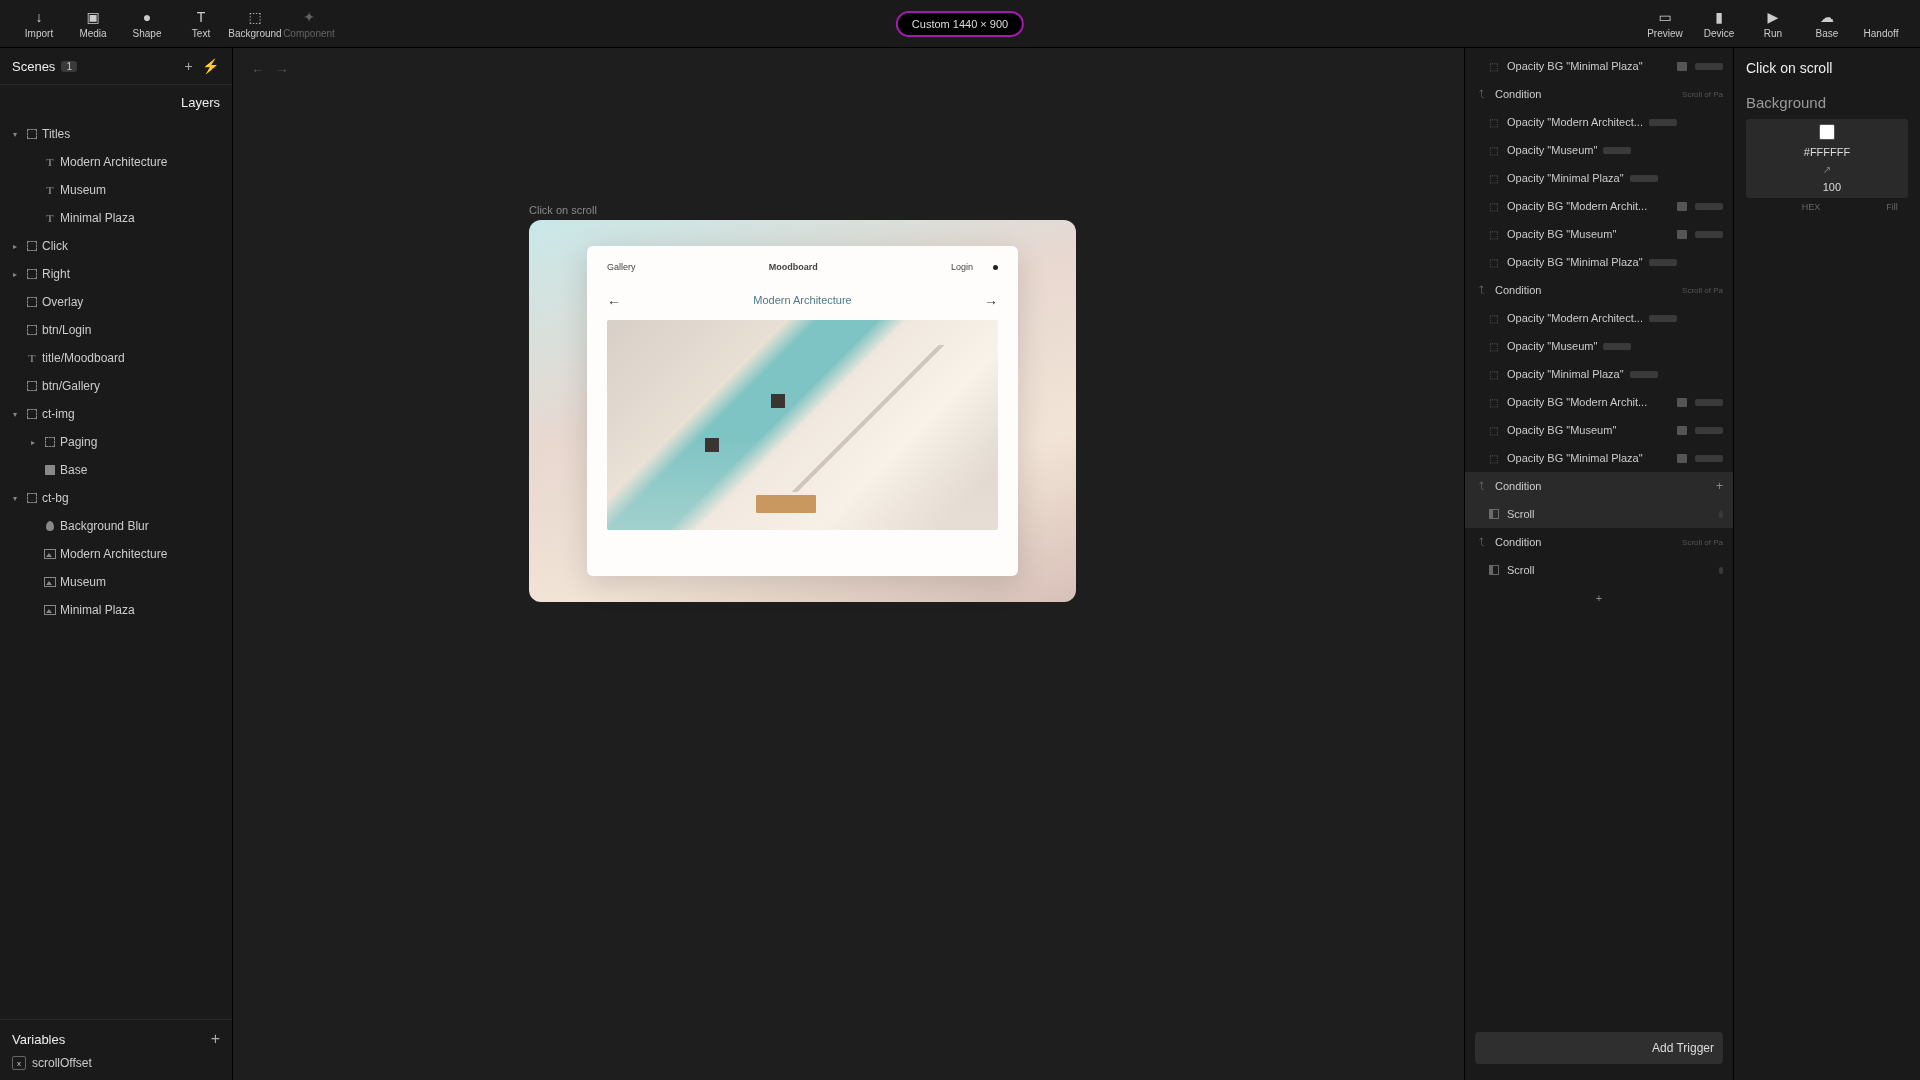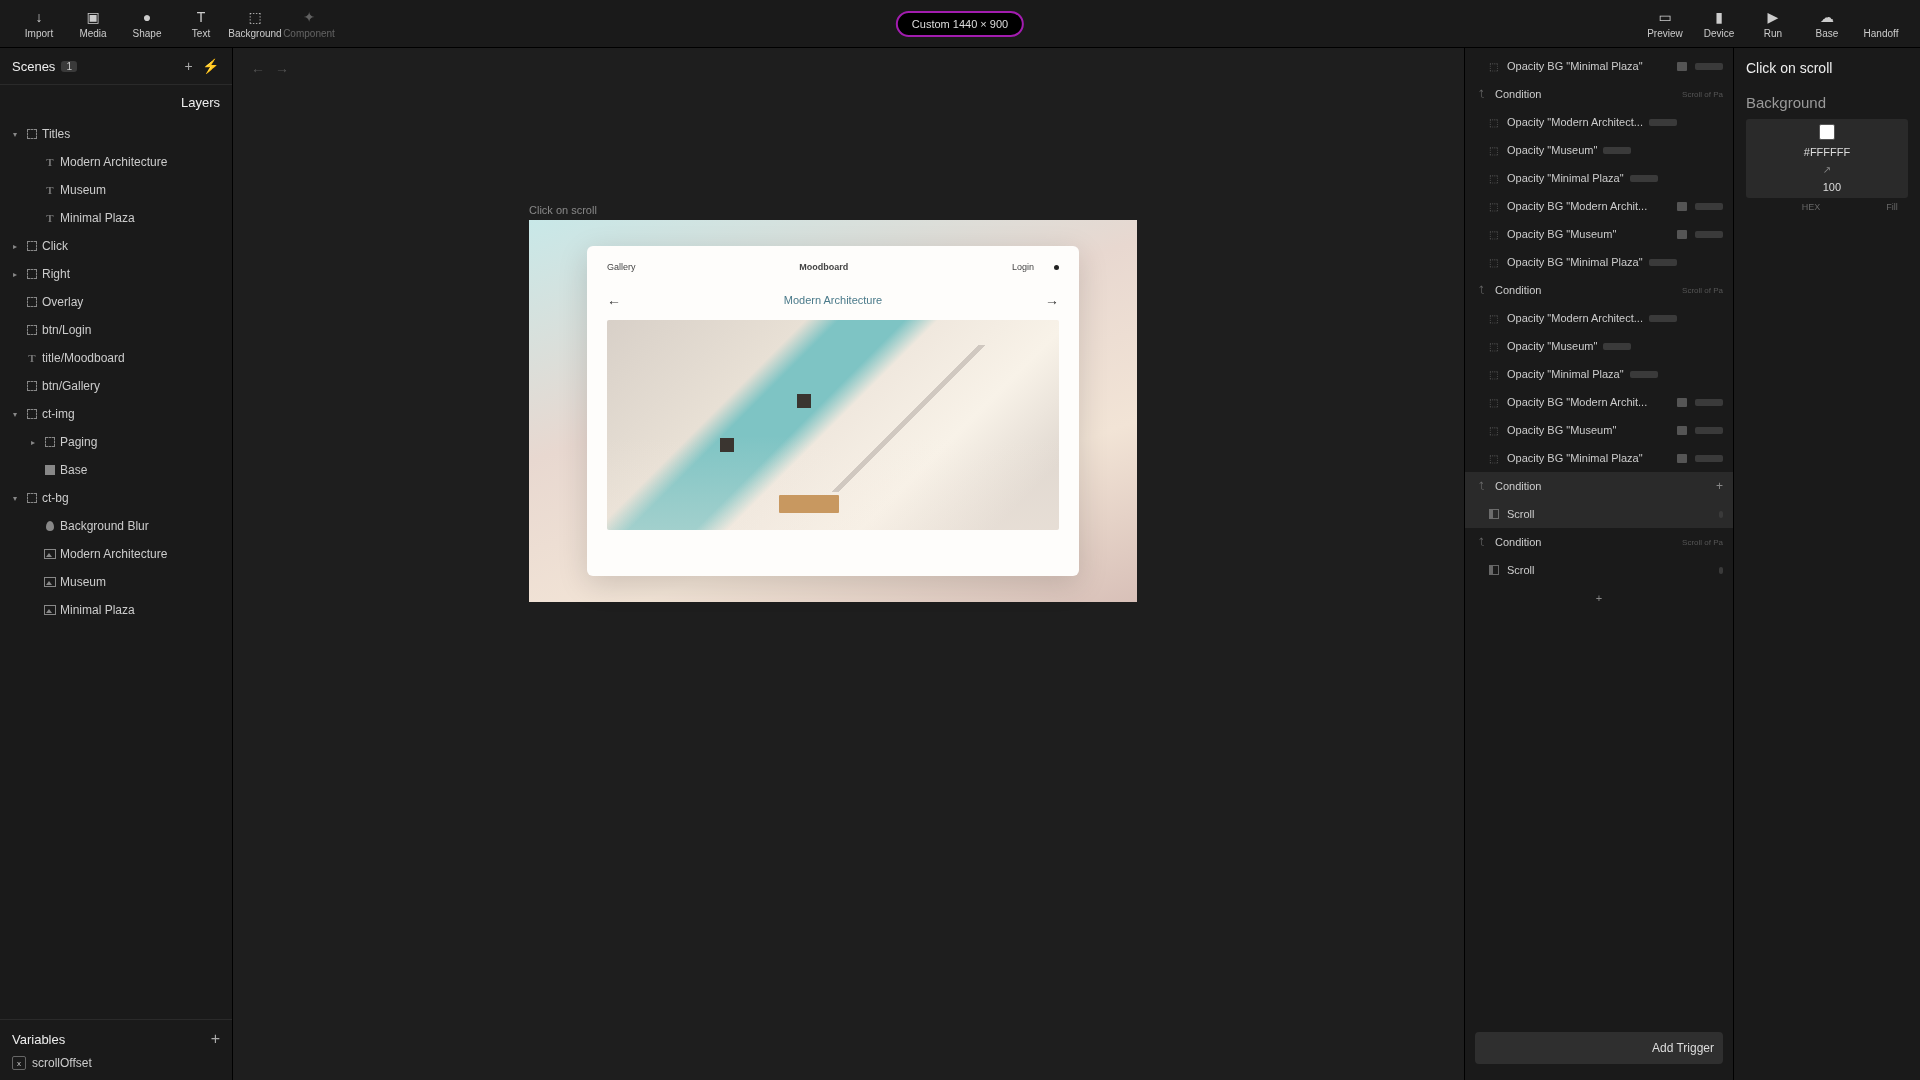--- a/index.html
+++ b/index.html
@@ -40,21 +40,21 @@
 .variables .hdr { display: flex; align-items: center; margin-bottom: 8px; }
 .variables .hdr .title { font-size: 13px; font-weight: 500; color: #eee; }
 .variables .hdr .plus { margin-left: auto; color: #aaa; font-size: 16px; }
 .var-row { display: flex; align-items: center; gap: 6px; font-size: 12px; color: #ccc; }
 .var-row .vicon { width: 14px; height: 14px; border: 1px solid #666; border-radius: 2px; display: flex; align-items: center; justify-content: center; font-size: 8px; }
 
 
 .canvas-area { flex: 1; background: #1e1e1e; position: relative; overflow: hidden; }
 .canvas-nav { position: absolute; top: 12px; left: 18px; display: flex; gap: 10px; color: #555; font-size: 14px; }
 .artboard-label { position: absolute; top: 156px; left: 296px; font-size: 11px; color: #888; }
-.artboard { position: absolute; top: 172px; left: 296px; width: 608px; height: 382px; background: linear-gradient(160deg, #c8e8e8 0%, #e8d8d0 40%, #f2e4d6 70%, #d8c0b8 100%); border-radius: 0; }
+.artboard { position: absolute; top: 172px; left: 296px; width: 547px; height: 382px; background: linear-gradient(160deg, #c8e8e8 0%, #e8d8d0 40%, #f2e4d6 70%, #d8c0b8 100%); border-radius: 12px; }
 .card { position: absolute; top: 26px; left: 58px; right: 58px; bottom: 26px; background: #fefdfb; border-radius: 6px; box-shadow: 0 8px 30px rgba(0,0,0,0.15); padding: 16px 20px; }
 .card-top { display: flex; justify-content: space-between; align-items: center; font-size: 9px; color: #444; }
 .card-top .login { display: flex; align-items: center; gap: 20px; justify-content: center; }
 .card-top .login .dot { width: 5px; height: 5px; background: #222; border-radius: 50%; }
 .card-top .brand { font-weight: 600; }
 .card-nav { display: flex; justify-content: space-between; align-items: center; margin-top: 20px; font-size: 11px; }
 .card-nav .arr { color: #333; font-size: 14px; }
 .card-nav .ctitle { color: #4a7a8a; font-weight: 500; font-size: 11px; }
 .card-img { margin-top: 12px; height: 210px; border-radius: 2px; background:
   linear-gradient(180deg, rgba(245,235,225,0) 55%, rgba(245,235,225,0.3) 100%),

